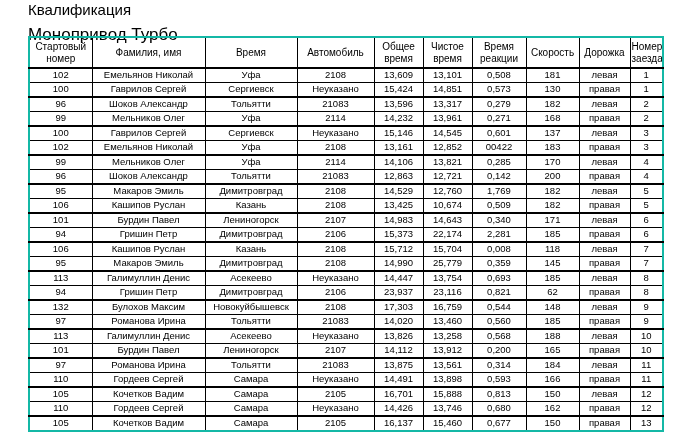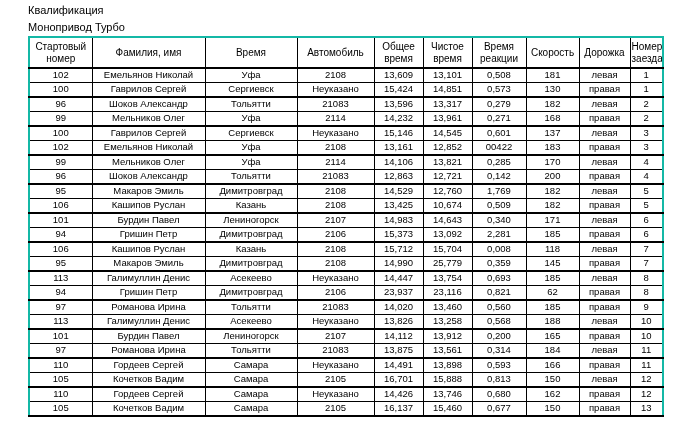--- a/index.html
+++ b/index.html
@@ -5,25 +5,25 @@
   html, body { margin: 0; padding: 0; background: #ffffff; }
   body {
     width: 690px; height: 447px;
     position: relative;
     font-family: "Liberation Sans", sans-serif;
     color: #000000;
     overflow: hidden;
   }
   .doc-title {
     position: absolute; left: 28px; top: 3px;
-    font-size: 11px; line-height: 14px; white-space: nowrap;
+    font-size: 15px; line-height: 14px; white-space: nowrap;
   }
   .doc-subtitle {
-    position: absolute; left: 28px; top: 20px;
-    font-size: 11px; line-height: 14px; white-space: nowrap;
+    position: absolute; left: 28px; top: 28px;
+    font-size: 17px; line-height: 14px; white-space: nowrap;
   }
   table.results {
     position: absolute; left: 28px; top: 36px;
     width: 634px;
     border-collapse: collapse; table-layout: fixed;
     border: 2px solid #14b8a6;
   }
   table.results th {
     border: 1px solid #000000;
     border-bottom: 2px solid #000000;
@@ -213,21 +213,21 @@
         <td>171</td>
         <td>левая</td>
         <td>6</td>
       </tr>
       <tr>
         <td>94</td>
         <td>Гришин Петр</td>
         <td>Димитровград</td>
         <td>2106</td>
         <td>15,373</td>
-        <td>13,092</td>
+        <td>22,174</td>
         <td>2,281</td>
         <td>185</td>
         <td>правая</td>
         <td>6</td>
       </tr>
       <tr>
         <td>106</td>
         <td>Кашипов Руслан</td>
         <td>Казань</td>
         <td>2108</td>
@@ -268,20 +268,32 @@
         <td>Димитровград</td>
         <td>2106</td>
         <td>23,937</td>
         <td>23,116</td>
         <td>0,821</td>
         <td>62</td>
         <td>правая</td>
         <td>8</td>
       </tr>
       <tr>
+        <td>132</td>
+        <td>Булохов Максим</td>
+        <td>Новокуйбышевск</td>
+        <td>2108</td>
+        <td>17,303</td>
+        <td>16,759</td>
+        <td>0,544</td>
+        <td>148</td>
+        <td>левая</td>
+        <td>9</td>
+      </tr>
+      <tr>
         <td>97</td>
         <td>Романова Ирина</td>
         <td>Тольятти</td>
         <td>21083</td>
         <td>14,020</td>
         <td>13,460</td>
         <td>0,560</td>
         <td>185</td>
         <td>правая</td>
         <td>9</td>

